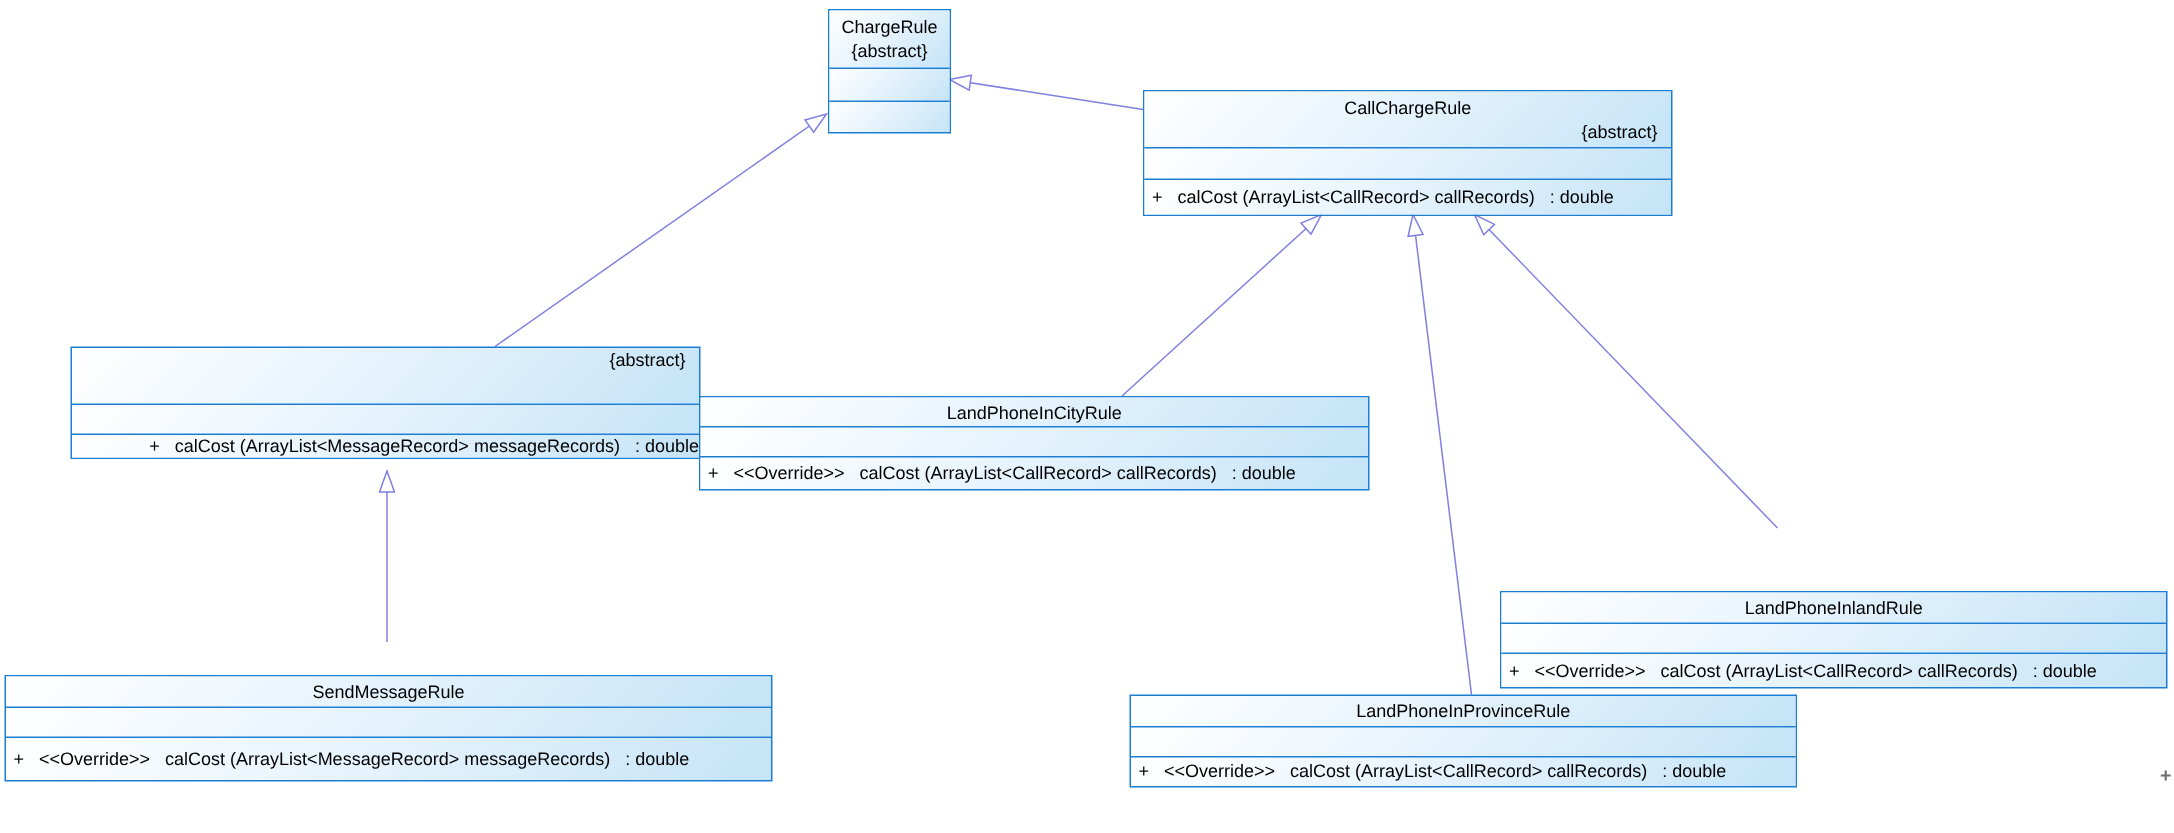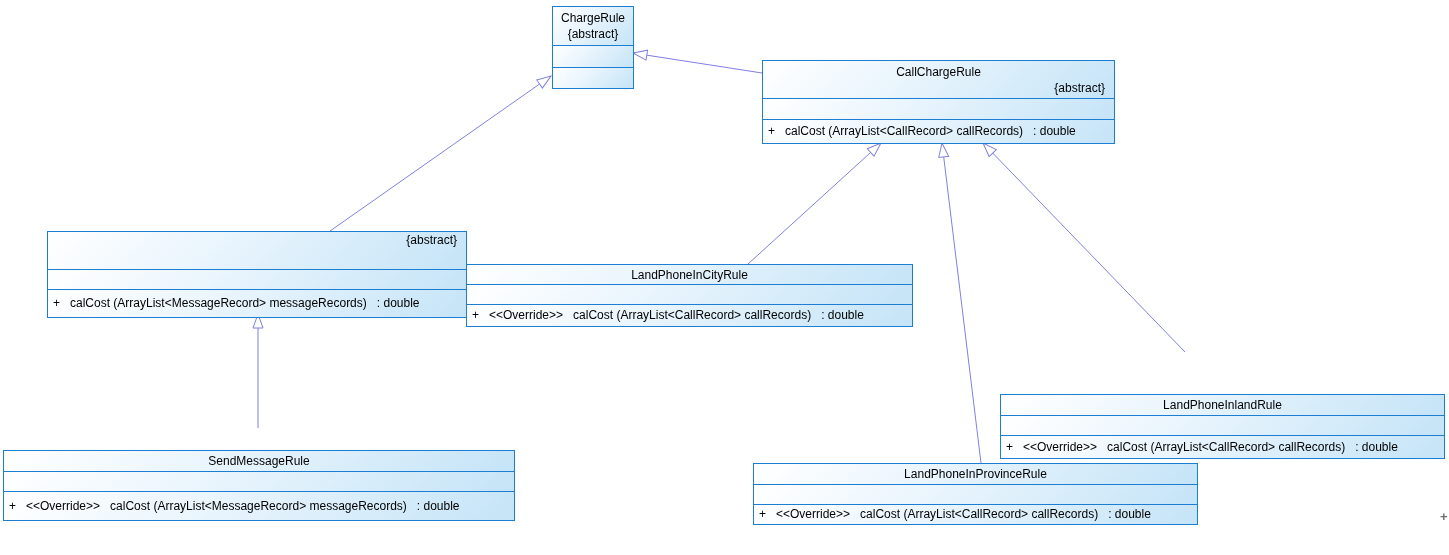--- a/index.html
+++ b/index.html
@@ -104,21 +104,21 @@
         <div class="compartment divided attrs-compartment" style="height: 21px; border-top-color: rgb(27, 126, 211);"></div>
         <div class="compartment divided methods-compartment" style="height: 24px; border-top-color: rgb(27, 126, 211);">
           <div class="method">+   calCost (ArrayList&lt;CallRecord&gt; callRecords)   : double</div>
         </div>
       </div>
       <div class="uml-class" style="left: 47px; top: 231px; width: 418px; border: 1px solid rgb(27, 126, 211); color: rgb(0, 0, 0);">
         <div class="compartment title-compartment" style="height: 37px;">
           <div class="stereo right">{abstract}</div>
         </div>
         <div class="compartment divided attrs-compartment" style="height: 20px; border-top-color: rgb(27, 126, 211);"></div>
-        <div class="compartment divided methods-compartment" style="height: 28px; border-top-color: rgb(27, 126, 211);">
+        <div class="compartment divided methods-compartment" style="height: 16px; border-top-color: rgb(27, 126, 211); align-items: flex-end;">
           <div class="method">+   calCost (ArrayList&lt;MessageRecord&gt; messageRecords)   : double</div>
         </div>
       </div>
       <div class="uml-class" style="left: 466px; top: 264px; width: 445px; border: 1px solid rgb(27, 126, 211); color: rgb(0, 0, 0);">
         <div class="compartment title-compartment single" style="height: 19px;">
           <div class="cls-name">LandPhoneInCityRule</div>
         </div>
         <div class="compartment divided attrs-compartment" style="height: 20px; border-top-color: rgb(27, 126, 211);"></div>
         <div class="compartment divided methods-compartment" style="height: 22px; border-top-color: rgb(27, 126, 211);">
           <div class="method">+   &lt;&lt;Override&gt;&gt;   calCost (ArrayList&lt;CallRecord&gt; callRecords)   : double</div>

